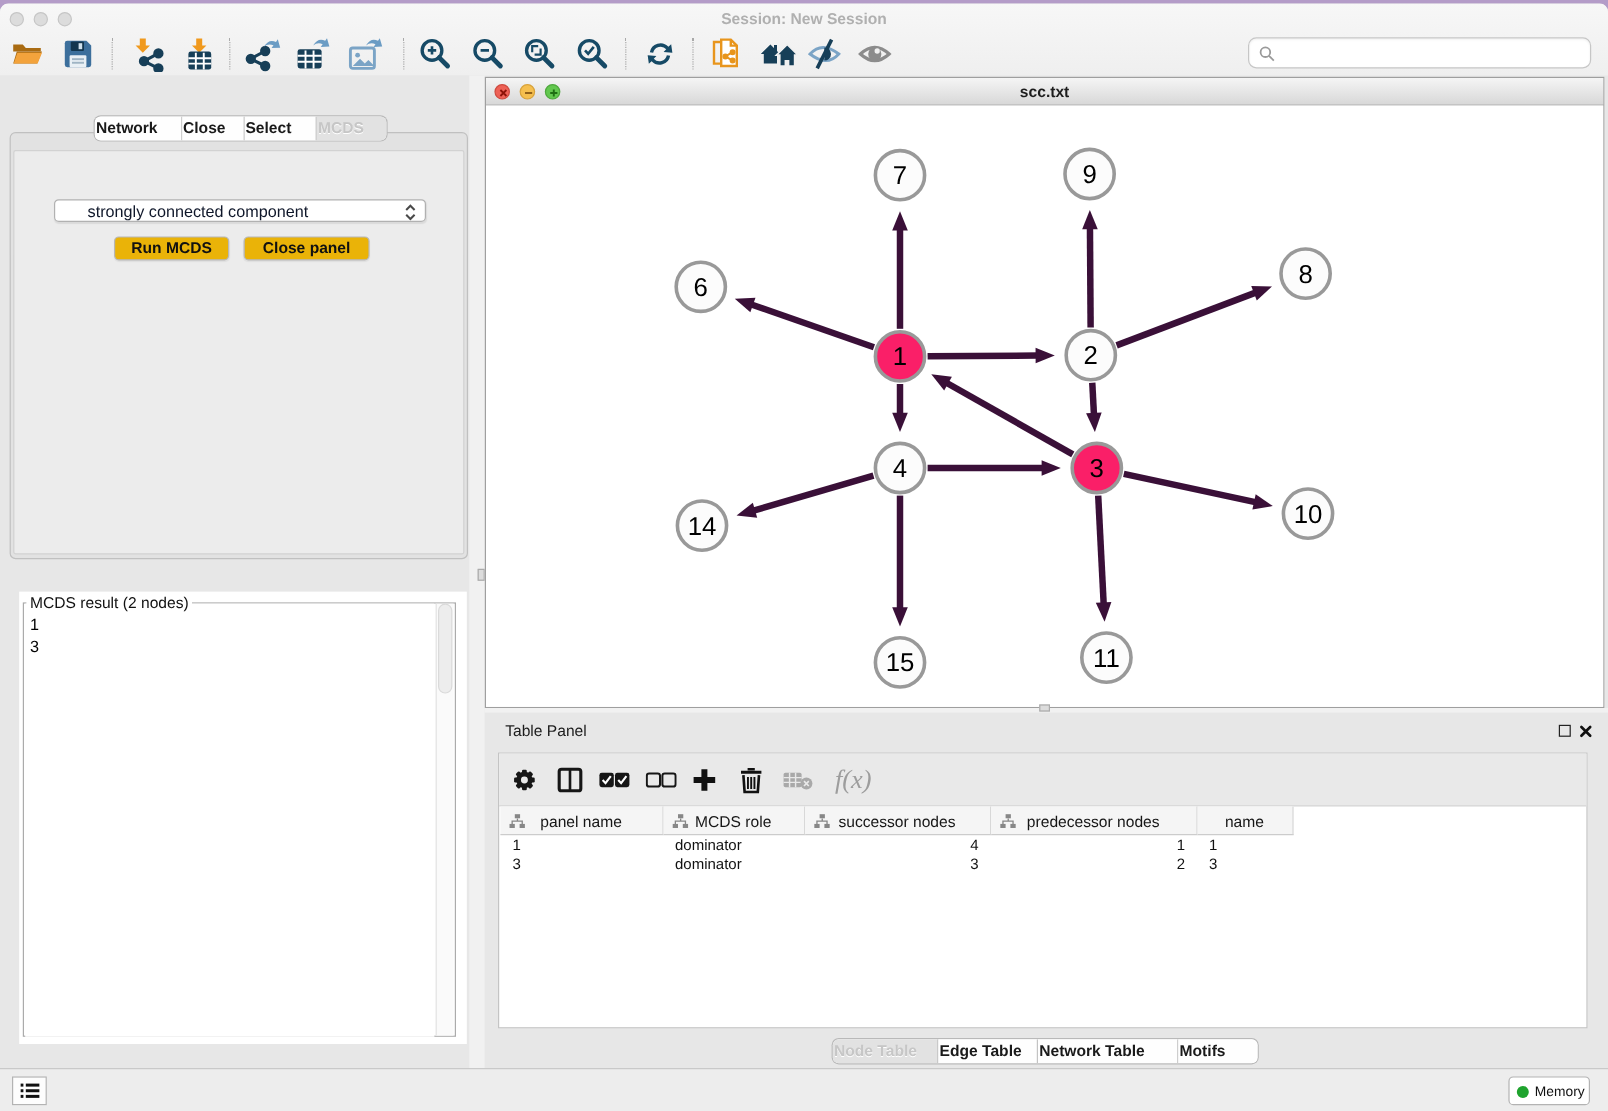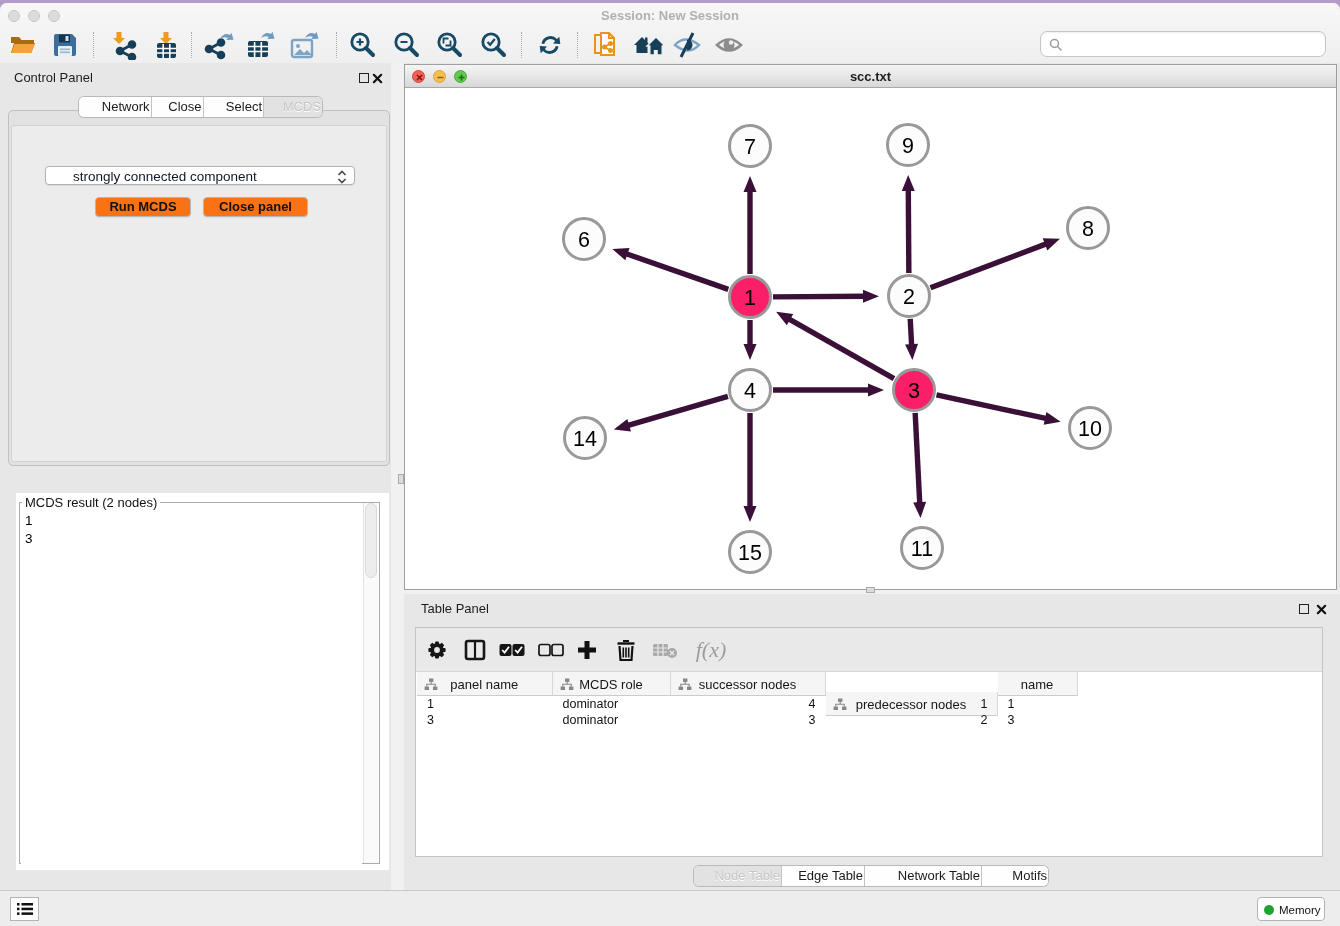--- a/index.html
+++ b/index.html
@@ -37,37 +37,37 @@
   .panel-head { position:absolute; left:0; top:0; width:100%; height:28px; }
   .panel-title { position:absolute; left:14px; top:0; height:28px; line-height:30px;
                  font-size:13px; color:#1c1c1c; }
   .mini-float { position:absolute; top:10px; width:10px; height:10px;
                 border:1.6px solid #222; background:transparent; }
   .mini-close { position:absolute; top:10px; width:11px; height:11px; }
 
   
   .seg { position:absolute; display:flex; height:20px; border-radius:5px; z-index:3;
          box-shadow:0 0 0 1px #b9b9b9; background:#fff; overflow:hidden; }
-  .seg .tab { height:20px; line-height:20px; text-align:right; font-size:13px; font-weight:400;
+  .seg .tab { height:20px; line-height:20px; text-align:left; font-size:13px; font-weight:700;
               color:#1a1a1a; background:#fefefe; border-right:1px solid #c3c3c3; padding:0 1px; }
   .seg .tab:last-child { border-right:0; }
   .seg .tab.sel { background:#e2e2e2; color:#c6c6c6; text-shadow:0 1px 0 #ffffff; }
 
   .tabpane { position:absolute; left:8px; top:47px; width:382px; height:356px;
              border:1px solid #c0c0c0; border-radius:5px; background:#e2e2e2; }
   .mcds-inner { position:absolute; left:2px; top:14px; right:2px; bottom:3px;
                 border:1px solid #d2d2d2; background:#ececec; border-radius:2px; }
   .opt-label { position:absolute; left:0; width:100%; top:31px; text-align:center;
                font-size:13px; font-weight:700; color:#111; }
   .combo { position:absolute; left:36px; top:55px; width:310px; height:19px; background:#fff;
            border:1px solid #b1b1b1; border-radius:4px; box-shadow:0 1px 1px rgba(0,0,0,.08); }
   .combo .val { position:absolute; left:27px; top:0; height:19px; line-height:19px;
                 font-size:13.5px; color:#0f172a; white-space:nowrap; }
   .combo svg { position:absolute; right:6px; top:3px; }
-  .btn { position:absolute; top:86px; height:20px; background:#f97316; border:1px solid #b7b7b7;
+  .btn { position:absolute; top:86px; height:20px; background:#eab308; border:1px solid #b7b7b7;
          border-radius:4px; font-size:13px; font-weight:700; color:#111; text-align:center;
          line-height:18px; box-shadow:0 1px 1px rgba(0,0,0,.06); }
 
   .result { position:absolute; left:16px; top:430px; width:373px; height:377px; background:#fff; }
   .result-border { position:absolute; left:3px; right:9px; top:9px; bottom:6px;
                    border:1px solid #ababab; }
   .result-title { position:absolute; left:6px; top:2px; background:#fff; padding:0 3px; z-index:2;
                   font-size:13px; color:#111; white-space:nowrap; }
   .result-list { position:absolute; left:5px; top:10px; right:27px; bottom:6px; background:#fff;
                  font-size:13.5px; color:#000; line-height:17.5px; padding:9px 0 0 4px; white-space:pre; }
@@ -307,27 +307,20 @@
           <path d="M8.5 8.5 L12.5 12.5" stroke="#9a9a9a" stroke-width="1.5"></path>
         </svg>
         <input type="text" placeholder="" style="">
       </div>
     </div>
   </div>
 
   <div class="main">
 
     <div class="ctrl">
-      <div class="panel-head">
-        <div class="panel-title">Control Panel</div>
-        <div class="mini-float" style="right:22px"></div>
-        <svg class="mini-close" style="right:8px" viewBox="0 0 12 12">
-          <path d="M2 2 L10 10 M10 2 L2 10" stroke="#111" stroke-width="2.4" stroke-linecap="round"></path>
-        </svg>
-      </div>
 
       <div class="seg" style="left:79px; top:34px;" id="ctrl-tabs">
             <div class="tab" style="width: 72.5px;">Network</div>
             <div class="tab" style="width: 52px;">Close</div>
             <div class="tab" style="width: 60.5px;">Select</div>
             <div class="tab sel" style="width: 58px;">MCDS</div>
           </div>
 
       <div class="tabpane">
         <div class="mcds-inner"></div>
@@ -537,21 +530,21 @@
                   <svg width="14" height="13" viewBox="0 0 14 13">
                     <g fill="#878787">
                       <rect x="5" y="0.5" width="4.4" height="3.4"></rect>
                       <rect x="0.6" y="8.6" width="4.4" height="3.4"></rect>
                       <rect x="9" y="8.6" width="4.4" height="3.4"></rect>
                     </g>
                     <path d="M7.2 4 v2.3 M2.8 8.7 V6.3 h8.4 v2.4" fill="none" stroke="#878787" stroke-width="1.1"></path>
                   </svg>
                   <div class="lbl">successor nodes</div>
                 </div>
-                <div class="th" style="width: 172px; margin-top: 20px;">
+                <div class="th" style="width: 172px;">
                   <svg width="14" height="13" viewBox="0 0 14 13">
                     <g fill="#878787">
                       <rect x="5" y="0.5" width="4.4" height="3.4"></rect>
                       <rect x="0.6" y="8.6" width="4.4" height="3.4"></rect>
                       <rect x="9" y="8.6" width="4.4" height="3.4"></rect>
                     </g>
                     <path d="M7.2 4 v2.3 M2.8 8.7 V6.3 h8.4 v2.4" fill="none" stroke="#878787" stroke-width="1.1"></path>
                   </svg>
                   <div class="lbl">predecessor nodes</div>
                 </div>

